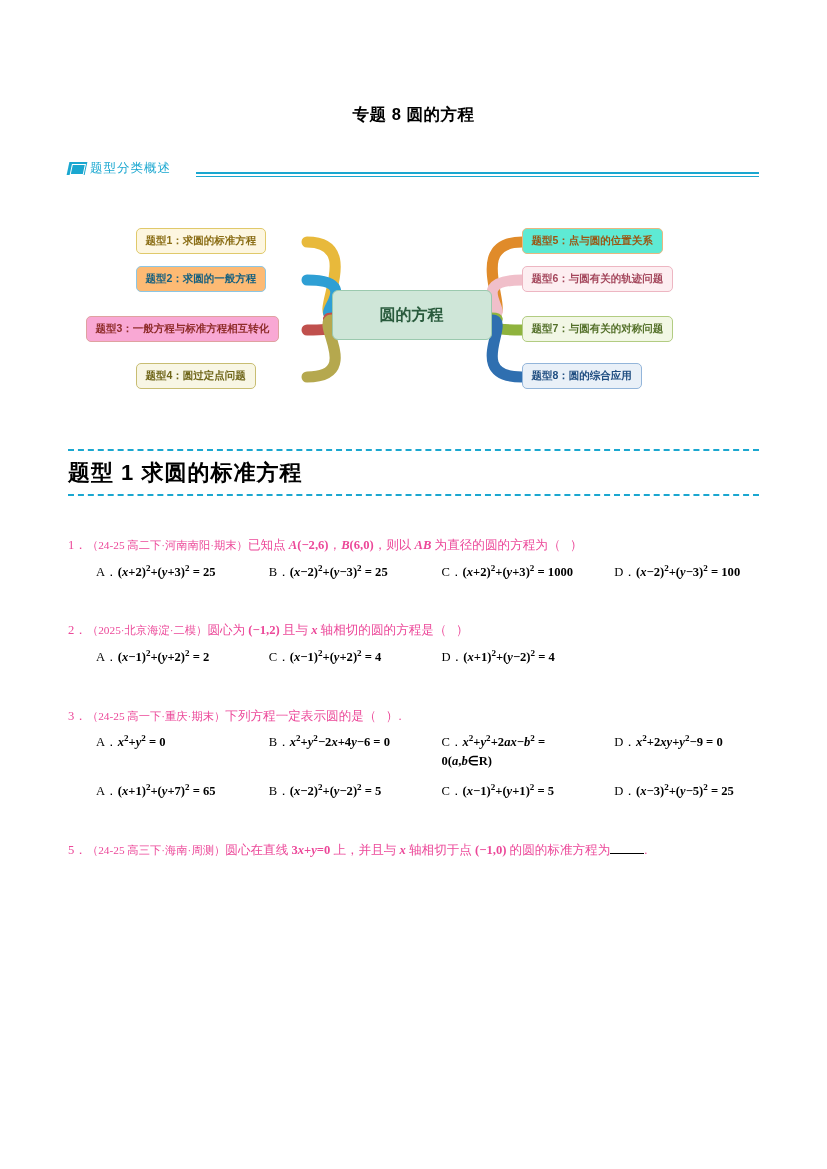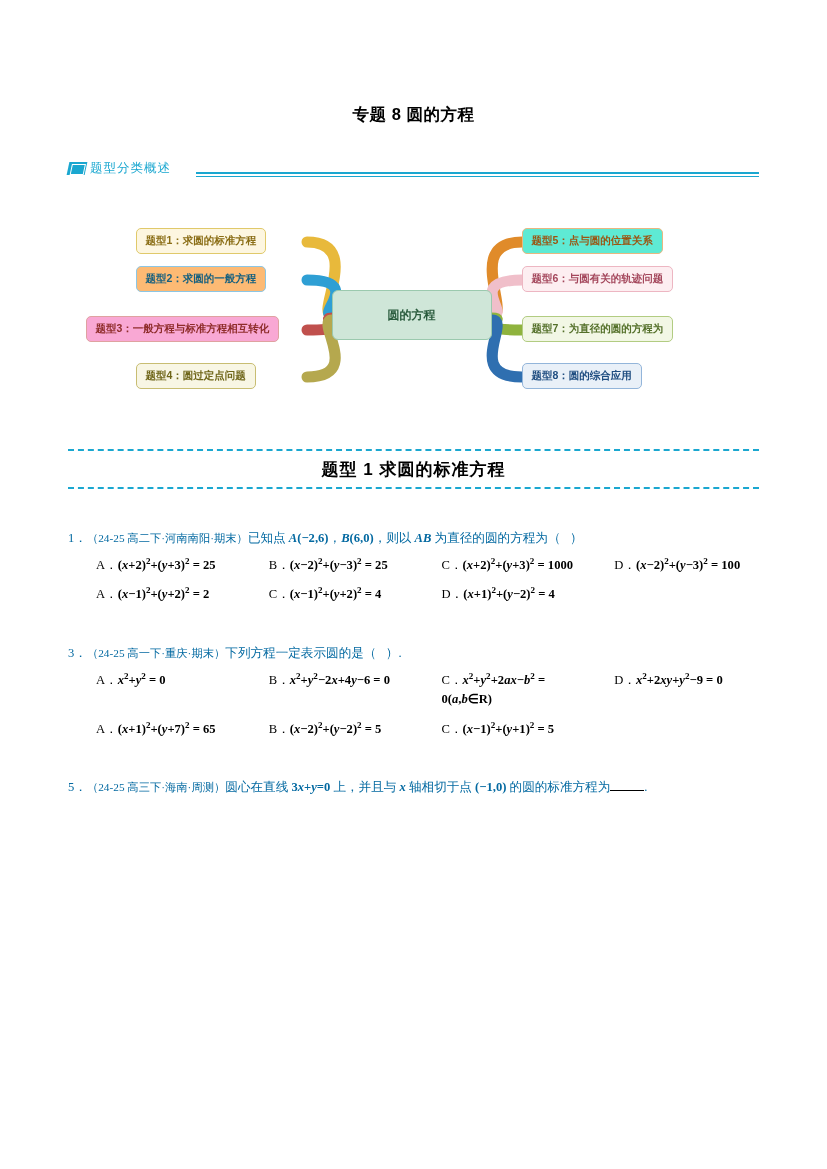--- a/index.html
+++ b/index.html
@@ -97,47 +97,46 @@
     top: 88px;
     width: 160px;
     height: 50px;
     background: #cfe6d8;
     border: 1px solid #9bc9ae;
     border-radius: 6px;
     display: flex;
     align-items: center;
     justify-content: center;
     font-family: "Liberation Sans", sans-serif;
-    font-size: 12px;
+    font-size: 16px;
     font-weight: bold;
     color: #2a5b3d;
   }
 
   
   .tixing-block { margin: 22px 68px 0 68px; }
   .dashed-line {
     border-top: 2.2px dashed #1aa7d0;
     height: 0;
   }
   .tixing-heading {
-    text-align: center;
-    font-family: "Liberation Sans", sans-serif;
-    font-weight: bold;
-    font-size: 17px;
+    font-family: "Liberation Sans", sans-serif;
+    font-weight: bold;
+    font-size: 22px;
     color: #000;
     padding: 7px 0 6px 0;
     letter-spacing: 1px;
   }
 
   
   .questions { margin: 10px 68px 0 68px; }
   .q { margin-top: 11px; }
   .q-stem {
     font-size: 12.6px;
-    color: #0369a1;
+    color: #ec4899;
     line-height: 1.55;
     margin-top: 40px;
   }
   .q-num { font-family: "Liberation Serif", serif; }
   .src { font-size: 11.3px; }
   .opts {
     margin-top: 7px;
     display: grid;
     grid-template-columns: 1fr 1fr 1fr 1fr;
     row-gap: 11px;
@@ -198,21 +197,21 @@
       <span>题型4：圆过定点问题</span>
     </div>
 
     <div class="node" style="left:458px; top:26px; background:#5eead4; border:1px solid #e8b780; color:#9b5512;">
       <span>题型5：点与圆的位置关系</span>
     </div>
     <div class="node" style="left:458px; top:64px; background:#fdeef1; border:1px solid #edb6c2; color:#a4475c;">
       <span>题型6：与圆有关的轨迹问题</span>
     </div>
     <div class="node" style="left:458px; top:114px; background:#f2f7e5; border:1px solid #b2cc82; color:#54702a;">
-      <span>题型7：为直径的圆的方程为</span>
+      <span>题型7：与圆有关的对称问题</span>
     </div>
     <div class="node" style="left:458px; top:161px; background:#e9f0f8; border:1px solid #93b5da; color:#1f4d80;">
       <span>题型8：圆的综合应用</span>
     </div>
   </div>
 
   <div class="tixing-block">
     <div class="dashed-line"></div>
     <div class="tixing-heading">题型 1   求圆的标准方程</div>
     <div class="dashed-line"></div>
@@ -222,40 +221,42 @@
       <div class="q">
         <div class="q-stem"><span class="q-num">1．</span><span class="src">（24-25 高二下·河南南阳·期末）</span>已知点 <i class="v">A</i><span class="mth">(−2,6)</span>，<i class="v">B</i><span class="mth">(6,0)</span>，则以 <i class="v">AB</i> 为直径的圆的方程为（&nbsp;&nbsp;&nbsp;）</div>
         <div class="opts">
           <div class="opt"><span class="lab">A．</span><span class="mth">(<i class="v">x</i>+2)<sup>2</sup>+(<i class="v">y</i>+3)<sup>2</sup> = 25</span></div>
           <div class="opt"><span class="lab">B．</span><span class="mth">(<i class="v">x</i>−2)<sup>2</sup>+(<i class="v">y</i>−3)<sup>2</sup> = 25</span></div>
           <div class="opt"><span class="lab">C．</span><span class="mth">(<i class="v">x</i>+2)<sup>2</sup>+(<i class="v">y</i>+3)<sup>2</sup> = 1000</span></div>
           <div class="opt"><span class="lab">D．</span><span class="mth">(<i class="v">x</i>−2)<sup>2</sup>+(<i class="v">y</i>−3)<sup>2</sup> = 100</span></div>
         </div>
       </div>
       <div class="q">
+        <div class="q-stem"><span class="q-num">2．</span><span class="src">（2025·北京海淀·二模）</span>圆心为 <span class="mth">(−1,2)</span> 且与 <i class="v">x</i> 轴相切的圆的方程是（&nbsp;&nbsp;&nbsp;）</div>
         <div class="opts">
           <div class="opt"><span class="lab">A．</span><span class="mth">(<i class="v">x</i>−1)<sup>2</sup>+(<i class="v">y</i>+2)<sup>2</sup> = 2</span></div>
           <div class="opt"><span class="lab">C．</span><span class="mth">(<i class="v">x</i>−1)<sup>2</sup>+(<i class="v">y</i>+2)<sup>2</sup> = 4</span></div>
           <div class="opt"><span class="lab">D．</span><span class="mth">(<i class="v">x</i>+1)<sup>2</sup>+(<i class="v">y</i>−2)<sup>2</sup> = 4</span></div>
         </div>
       </div>
       <div class="q">
         <div class="q-stem"><span class="q-num">3．</span><span class="src">（24-25 高一下·重庆·期末）</span>下列方程一定表示圆的是（&nbsp;&nbsp;&nbsp;）.</div>
         <div class="opts">
           <div class="opt"><span class="lab">A．</span><span class="mth"><i class="v">x</i><sup>2</sup>+<i class="v">y</i><sup>2</sup> = 0</span></div>
           <div class="opt"><span class="lab">B．</span><span class="mth"><i class="v">x</i><sup>2</sup>+<i class="v">y</i><sup>2</sup>−2<i class="v">x</i>+4<i class="v">y</i>−6 = 0</span></div>
           <div class="opt"><span class="lab">C．</span><span class="mth"><i class="v">x</i><sup>2</sup>+<i class="v">y</i><sup>2</sup>+2<i class="v">ax</i>−<i class="v">b</i><sup>2</sup> = 0(<i class="v">a</i>,<i class="v">b</i>∈<b class="n">R</b>)</span></div>
           <div class="opt"><span class="lab">D．</span><span class="mth"><i class="v">x</i><sup>2</sup>+2<i class="v">xy</i>+<i class="v">y</i><sup>2</sup>−9 = 0</span></div>
         </div>
       </div>
       <div class="q">
         <div class="opts">
           <div class="opt"><span class="lab">A．</span><span class="mth">(<i class="v">x</i>+1)<sup>2</sup>+(<i class="v">y</i>+7)<sup>2</sup> = 65</span></div>
           <div class="opt"><span class="lab">B．</span><span class="mth">(<i class="v">x</i>−2)<sup>2</sup>+(<i class="v">y</i>−2)<sup>2</sup> = 5</span></div>
           <div class="opt"><span class="lab">C．</span><span class="mth">(<i class="v">x</i>−1)<sup>2</sup>+(<i class="v">y</i>+1)<sup>2</sup> = 5</span></div>
+          <div class="opt"><span class="lab">D．</span><span class="mth">(<i class="v">x</i>−3)<sup>2</sup>+(<i class="v">y</i>−5)<sup>2</sup> = 25</span></div>
         </div>
       </div>
       <div class="q">
         <div class="q-stem"><span class="q-num">5．</span><span class="src">（24-25 高三下·海南·周测）</span>圆心在直线 <span class="mth">3<i class="v">x</i>+<i class="v">y</i>=0</span> 上，并且与 <i class="v">x</i> 轴相切于点 <span class="mth">(−1,0)</span> 的圆的标准方程为<span class="blank"></span>.</div>
       </div>
     </div>
 
 </div>
 
 </body></html>

